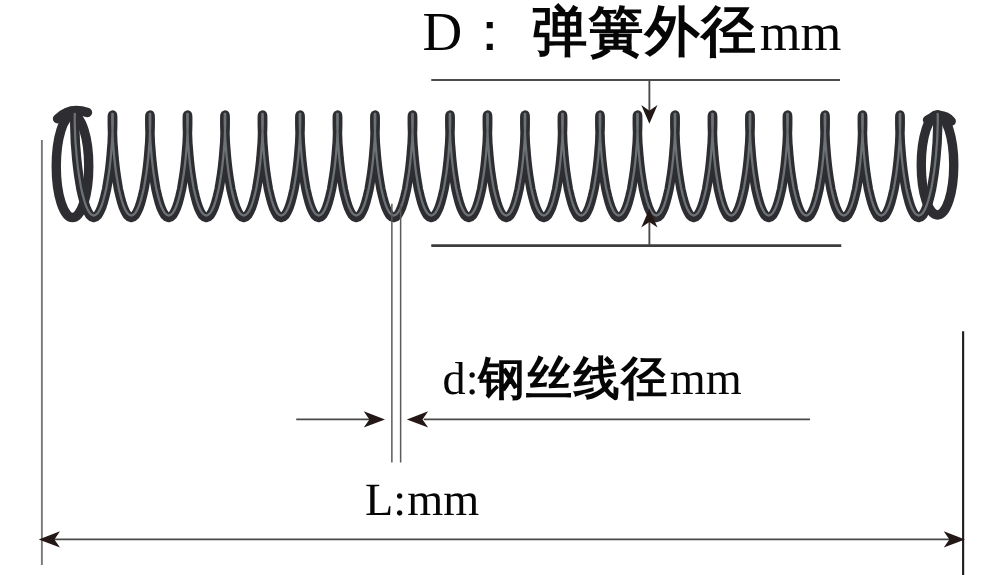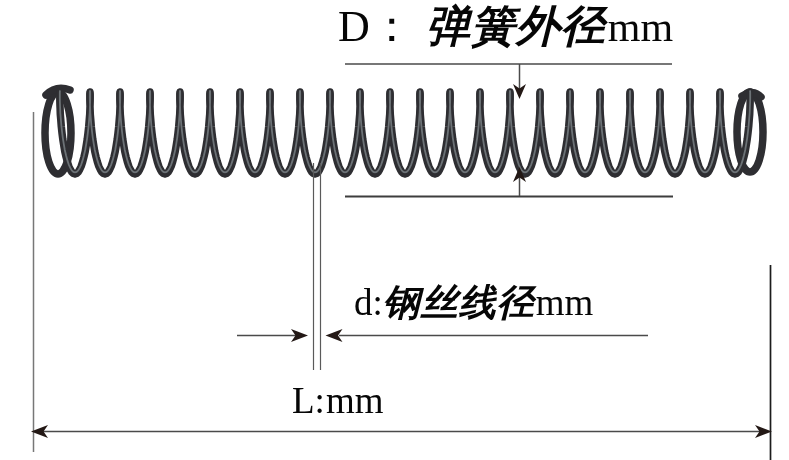--- a/index.html
+++ b/index.html
@@ -20,21 +20,21 @@
   .dart{fill:#231815;stroke:none;}
   .wire{fill:none;stroke:#2e2e32;stroke-width:7.5px;stroke-linecap:round;stroke-linejoin:round;}
   .wire-hi{fill:none;stroke:#7c8387;stroke-width:1.8px;opacity:.8;}
 
   .label{
     position:absolute;
     display:flex;align-items:baseline;
     white-space:nowrap;color:#060606;line-height:1.18;
   }
   .serif{font-family:"Liberation Serif","DejaVu Serif",serif;font-weight:400;}
-  .cjk{font-family:"Liberation Sans","DejaVu Sans",sans-serif;font-weight:700;font-style:italic;}
+  .cjk{font-family:"Liberation Sans","DejaVu Sans",sans-serif;font-weight:700;}
 
   .label-outer{left:338px;top:0px;}
   .label-outer .sym{font-size:44px;margin-right:12px;}
   .label-outer .cjk{font-size:44px;letter-spacing:1px;}
   .label-outer .unit{font-size:42px;margin-left:2px;}
 
   .label-wire{left:354px;top:281px;}
   .label-wire .sym{font-size:37px;}
   .label-wire .cjk{font-size:37px;letter-spacing:1px;text-align:center;}
   .label-wire .unit{font-size:37px;margin-left:1px;}

